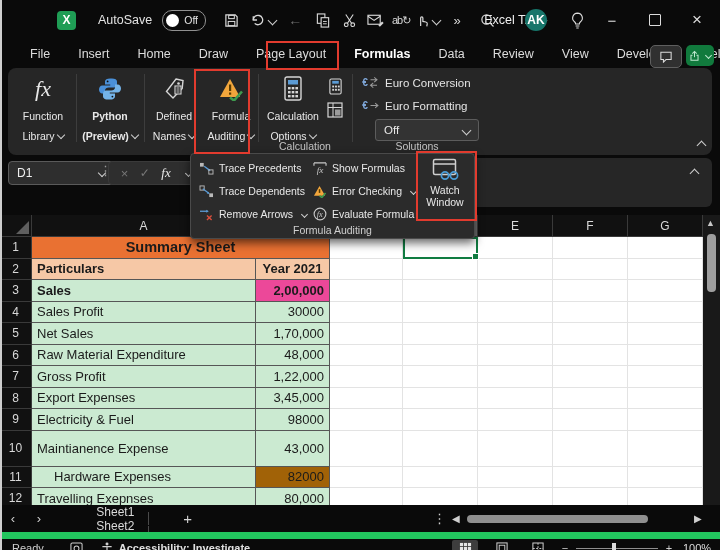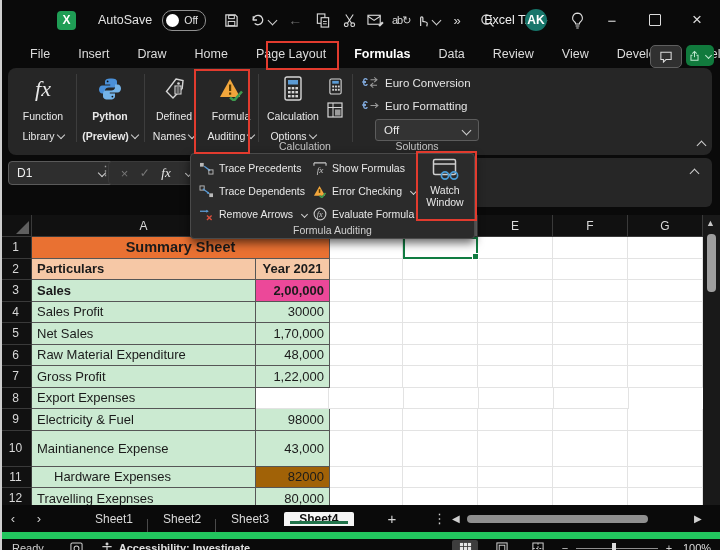--- a/index.html
+++ b/index.html
@@ -71,21 +71,21 @@
   .cell.ctr{justify-content:center;}
   .cell.b{font-weight:bold;}
   #sel-d1{position:absolute;left:403px;top:22px;width:75px;height:21.5px;border:2px solid #107C41;box-sizing:border-box;z-index:5;}
   #sel-d1::after{content:"";position:absolute;right:-3px;bottom:-3px;width:5px;height:5px;background:#107C41;border:1px solid #fff;}
   #vscroll{top:215px;left:703px;width:17px;height:290px;background:#191919;}
   #vthumb{position:absolute;left:4px;top:19px;width:9px;height:58px;border-radius:4px;background:#9e9e9e;cursor:grab;}
   #vup{position:absolute;left:3px;top:3px;font-size:9px;color:#c9c9c9;cursor:pointer;}
   
   #sheetbar{top:505px;left:0;width:720px;height:27px;display:flex;align-items:center;background:#0a0a0a;}
   .navarr{width:26px;text-align:center;color:#cfcfcf;font-size:13px;cursor:pointer;}
-  #sheettabs{display:flex;align-items:center;height:27px;margin-left:28px;}
+  #sheettabs{display:flex;align-items:flex-end;height:27px;margin-left:28px;flex-direction:column;}
   .stab{padding:0 15px;display:flex;align-items:center;font-size:12px;color:#dadada;cursor:pointer;position:relative;}
   .stab .sep{position:absolute;right:0;top:7px;height:13px;width:1px;background:#4a4a4a;}
   .stab.active{background:#f5f5f5;color:#111;font-weight:bold;border-radius:2px 2px 0 0;}
   .stab.active::after{content:"";position:absolute;left:6px;right:6px;bottom:2px;height:2.5px;background:#21734A;}
   #addsheet{margin-left:34px;color:#d5d5d5;font-size:15px;cursor:pointer;}
   #sheetmenu-dots{position:absolute;left:433px;color:#cfcfcf;font-size:13px;cursor:pointer;}
   #hscroll-left{position:absolute;left:452px;color:#cfcfcf;font-size:10px;cursor:pointer;}
   #hthumb{position:absolute;left:467px;top:9.5px;width:181px;height:8px;border-radius:4px;background:#8f8f8f;cursor:grab;}
   #hscroll-right{position:absolute;left:694px;color:#cfcfcf;font-size:10px;cursor:pointer;}
   
@@ -182,22 +182,22 @@
     <div class="winctl" style="left:594px;">−</div>
     <div class="winctl" style="left:637px;">
       <div style="width:10px;height:10px;border:1.2px solid #dcdcdc;border-radius:1px;"></div>
     </div>
     <div class="winctl" style="left:679px;font-size:17px;">×</div>
   </div>
 
   <div class="abs" id="tabrow">
       <div class="rtab">File</div>
       <div class="rtab">Insert</div>
+      <div class="rtab">Home</div>
       <div class="rtab">Draw</div>
-      <div class="rtab">Home</div>
       <div class="rtab">Page Layout</div>
       <div class="rtab active">Formulas</div>
       <div class="rtab">Data</div>
       <div class="rtab">Review</div>
       <div class="rtab">View</div>
       <div class="rtab">Developer</div>
       <div class="rtab">Help</div>
     </div>
   <div class="abs" id="comment-btn">
     <svg width="14" height="12" viewBox="0 0 16 14">
@@ -416,20 +416,21 @@
         <div class="cell colored num" style="width: 74px; background: rgb(203, 234, 209);">1,22,000</div>
         <div class="cell" style="width: 73px;"></div>
         <div class="cell" style="width: 75px;"></div>
         <div class="cell" style="width: 75px;"></div>
         <div class="cell" style="width: 75px;"></div>
         <div class="cell" style="width: 75px;"></div>
       </div>
       <div class="grow" style="height: 21.5px;">
         <div class="rowhead">8</div>
         <div class="cell colored lbl" style="width: 224px; background: rgb(203, 234, 209);">Export Expenses</div>
+        <div class="cell colored num" style="width: 74px; background: rgb(203, 234, 209);">3,45,000</div>
         <div class="cell" style="width: 73px;"></div>
         <div class="cell" style="width: 75px;"></div>
         <div class="cell" style="width: 75px;"></div>
         <div class="cell" style="width: 75px;"></div>
         <div class="cell" style="width: 75px;"></div>
       </div>
       <div class="grow" style="height: 21.5px;">
         <div class="rowhead">9</div>
         <div class="cell colored lbl" style="width: 224px; background: rgb(203, 234, 209);">Electricity &amp; Fuel</div>
         <div class="cell colored num" style="width: 74px; background: rgb(203, 234, 209);">98000</div>

